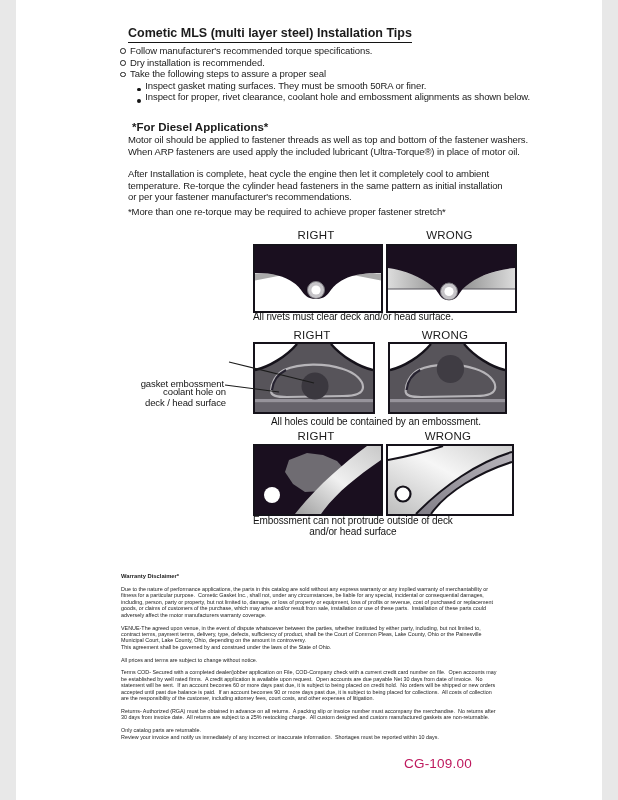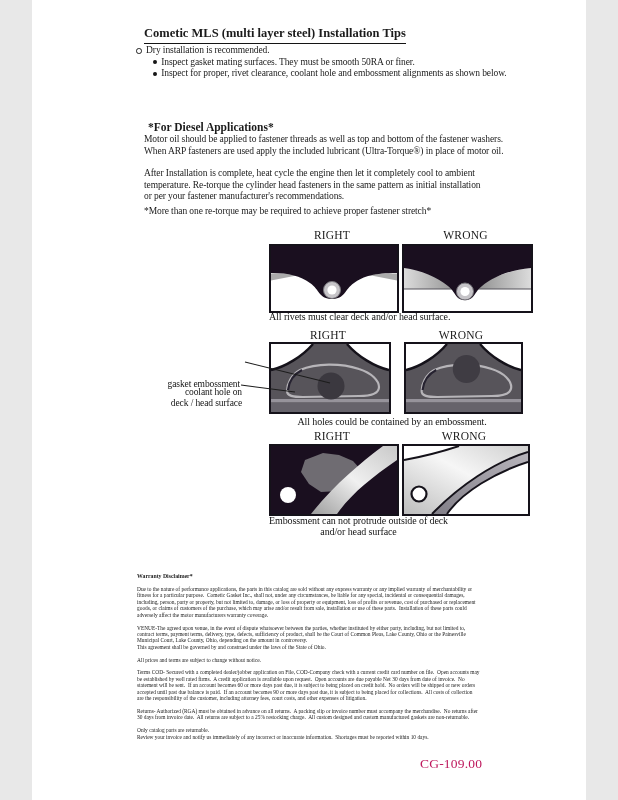--- a/index.html
+++ b/index.html
@@ -1,31 +1,32 @@
 <!DOCTYPE html>
 <html><head>
 <meta charset="utf-8">
 <style>
   html,body{margin:0;padding:0;background:#e8e8e8;}
   .page{
     position:relative;width:554px;height:800px;background:#ffffff;
-    font-family:Liberation Serif, serif;color:#1b1b1b;overflow:hidden;
+    font-family:Liberation Sans, sans-serif;color:#1b1b1b;overflow:hidden;
     margin:0 auto;
+    padding-left:32px;
   }
   .abs{position:absolute;}
   .title{
     font-size:12.5px;font-weight:bold;letter-spacing:0;
     border-bottom:1.6px solid #141414;padding-bottom:1.5px;display:inline-block;
     margin:0;
   }
   .bullets{font-size:9.5px;line-height:11.6px;letter-spacing:-0.1px;}
   .b{display:flex;align-items:flex-start;}
   .om{flex:0 0 auto;width:3.6px;height:3.6px;border:0.9px solid #222;border-radius:50%;margin:3.4px 4.5px 0 0;}
   .fm{flex:0 0 auto;width:3.8px;height:3.8px;background:#161616;border-radius:50%;margin:3.6px 4.5px 0 0;}
-  .sub{margin-left:17px;}
+  .sub{margin-left:17px;align-items:flex-end;}
   .h2{font-size:11.5px;font-weight:bold;margin:4px;text-align:right;}
   .body{font-size:9.5px;line-height:11.6px;letter-spacing:-0.1px;white-space:pre;margin:0;}
   .dg-label{font-size:11.5px;text-align:center;letter-spacing:0.2px;color:#1a1a1a;}
   .dgsvg{position:absolute;border:2px solid #15121a;display:block;background:#fff;}
   .caption{font-size:10px;letter-spacing:-0.1px;color:#141414;white-space:pre;text-align:center;}
   .caption-c{text-align:center;}
   .leader{font-size:9.5px;line-height:10.8px;letter-spacing:-0.1px;text-align:right;white-space:pre;color:#141414;}
   .leadlines{position:absolute;z-index:5;}
   .warranty{width:430px;}
   .wh{font-size:5.8px;font-weight:bold;margin:0 0 7px 0;}
@@ -35,21 +36,29 @@
 </head>
 <body>
 
 <div class="page">
 
   <h1 class="abs title" style="left:112px;top:26px;">Cometic MLS (multi layer steel) Installation Tips</h1>
 
   <div class="abs bullets" style="left:104px;top:45px;width:470px;">
     <div class="b">
         <span class="om"></span>
+        <span>Follow manufacturer's recommended torque specifications.</span>
+      </div>
+    <div class="b">
+        <span class="om"></span>
         <span>Dry installation is recommended.</span>
+      </div>
+    <div class="b">
+        <span class="om"></span>
+        <span>Take the following steps to assure a proper seal</span>
       </div>
     <div class="b sub">
         <span class="fm"></span>
         <span>Inspect gasket mating surfaces.  They must be smooth 50RA or finer.</span>
       </div>
     <div class="b sub">
         <span class="fm"></span>
         <span>Inspect for proper, rivet clearance, coolant hole and embossment alignments as shown below.</span>
       </div>
   </div>

